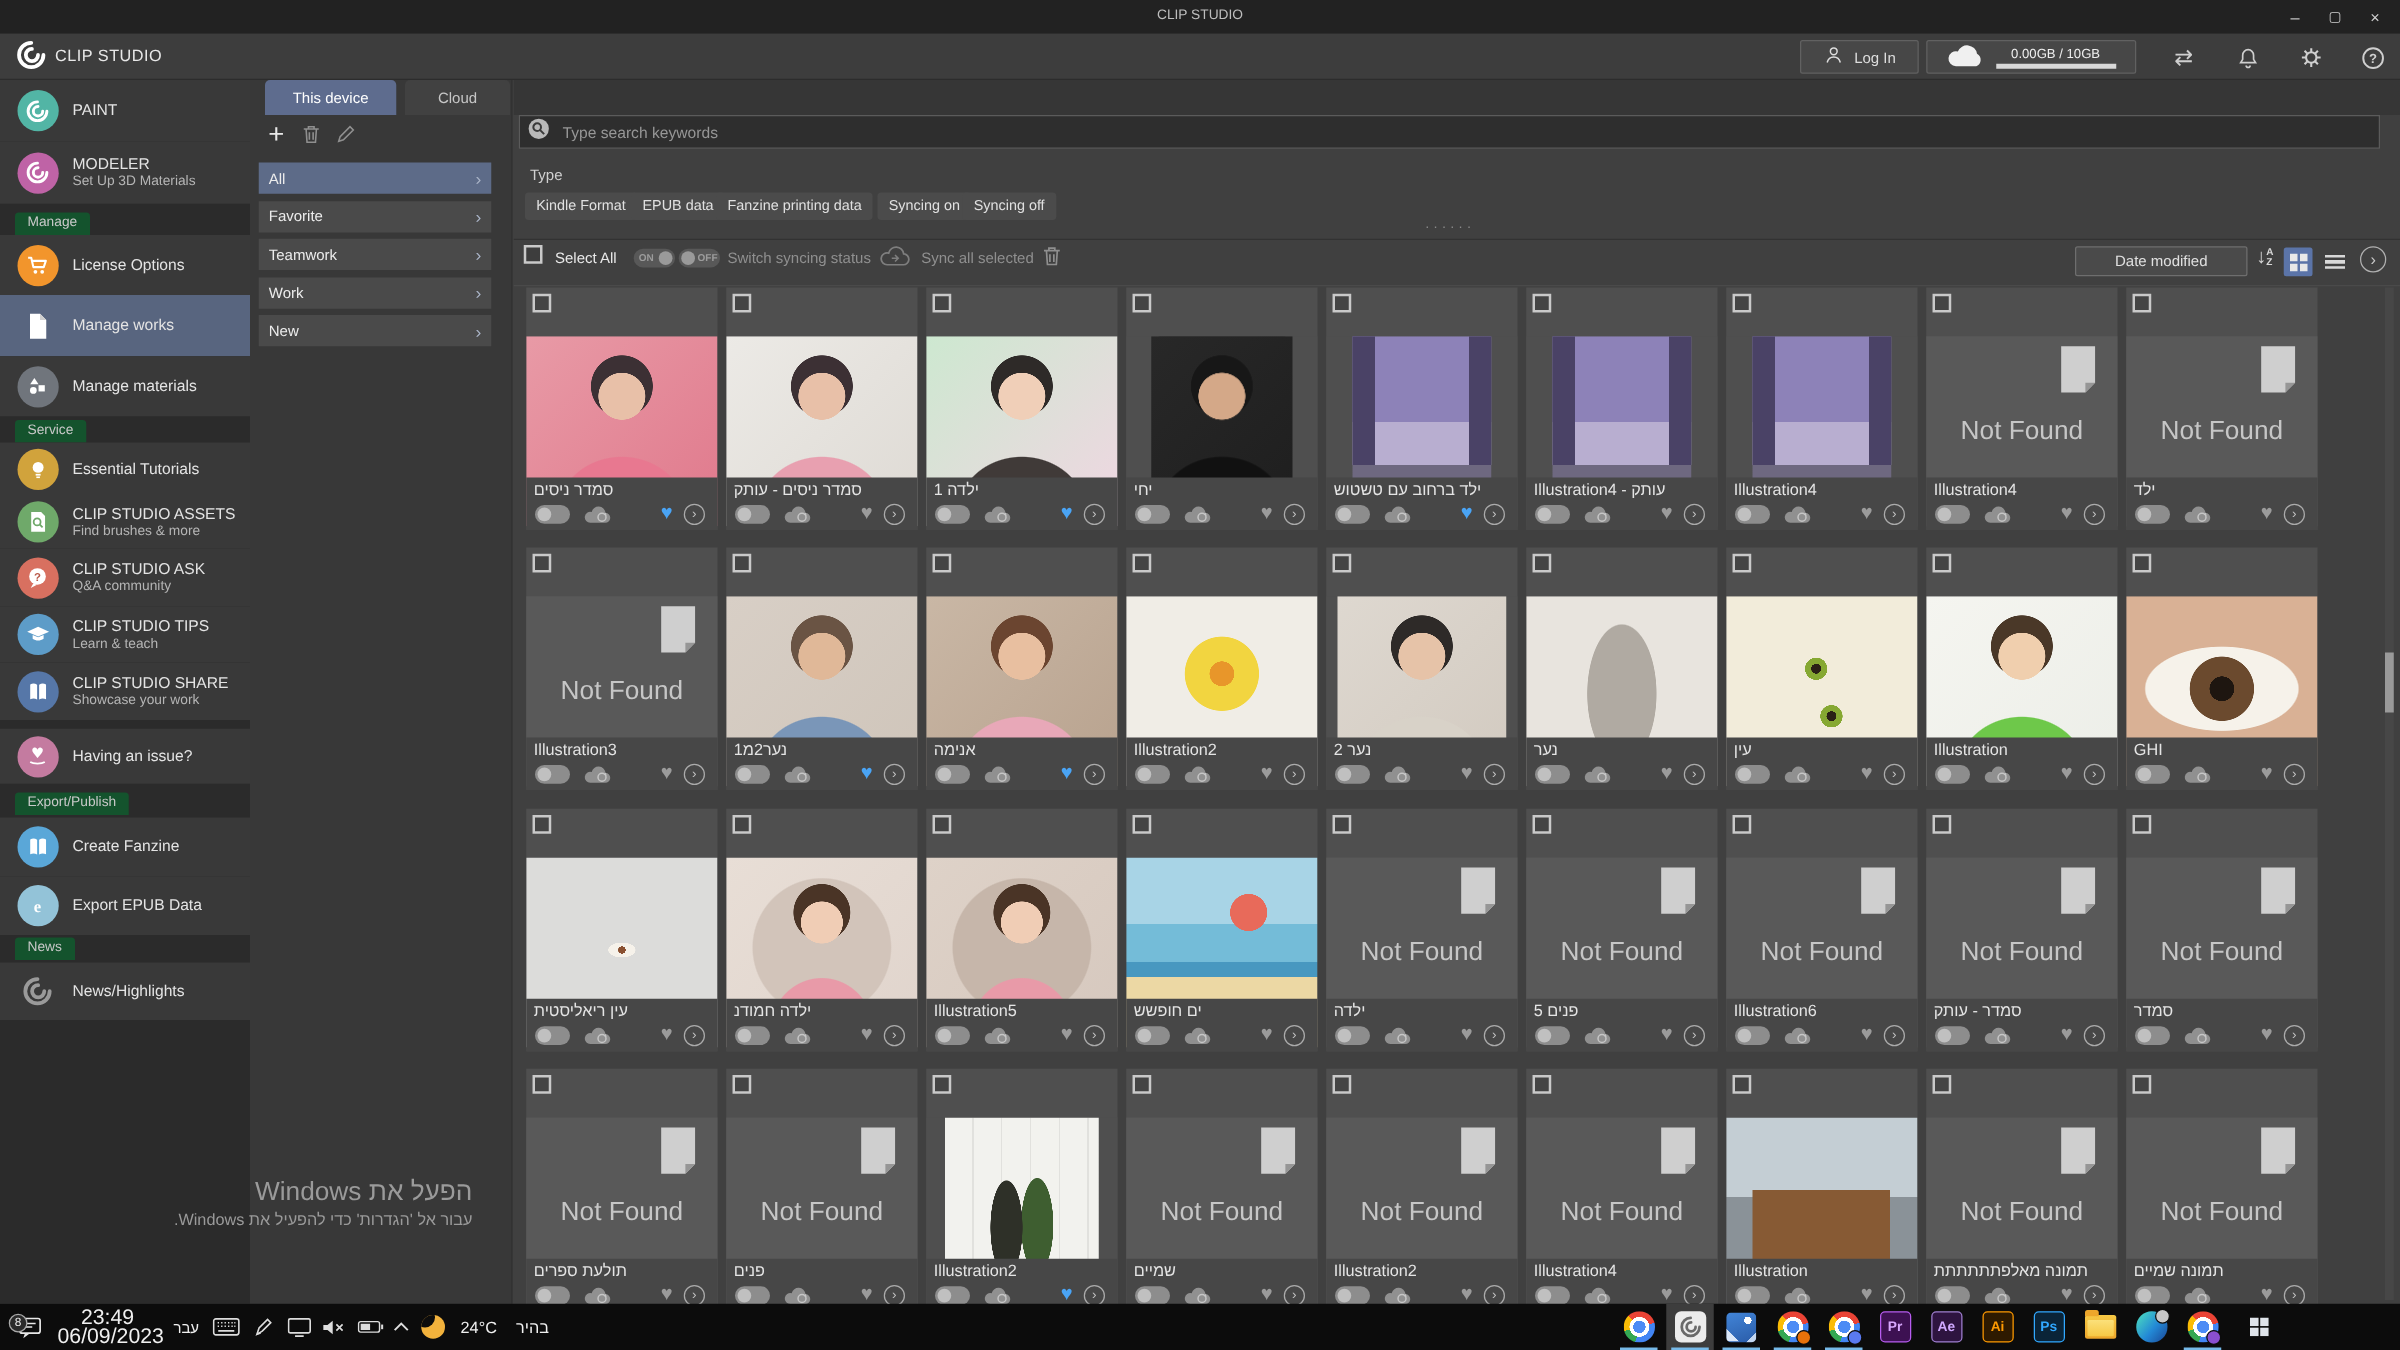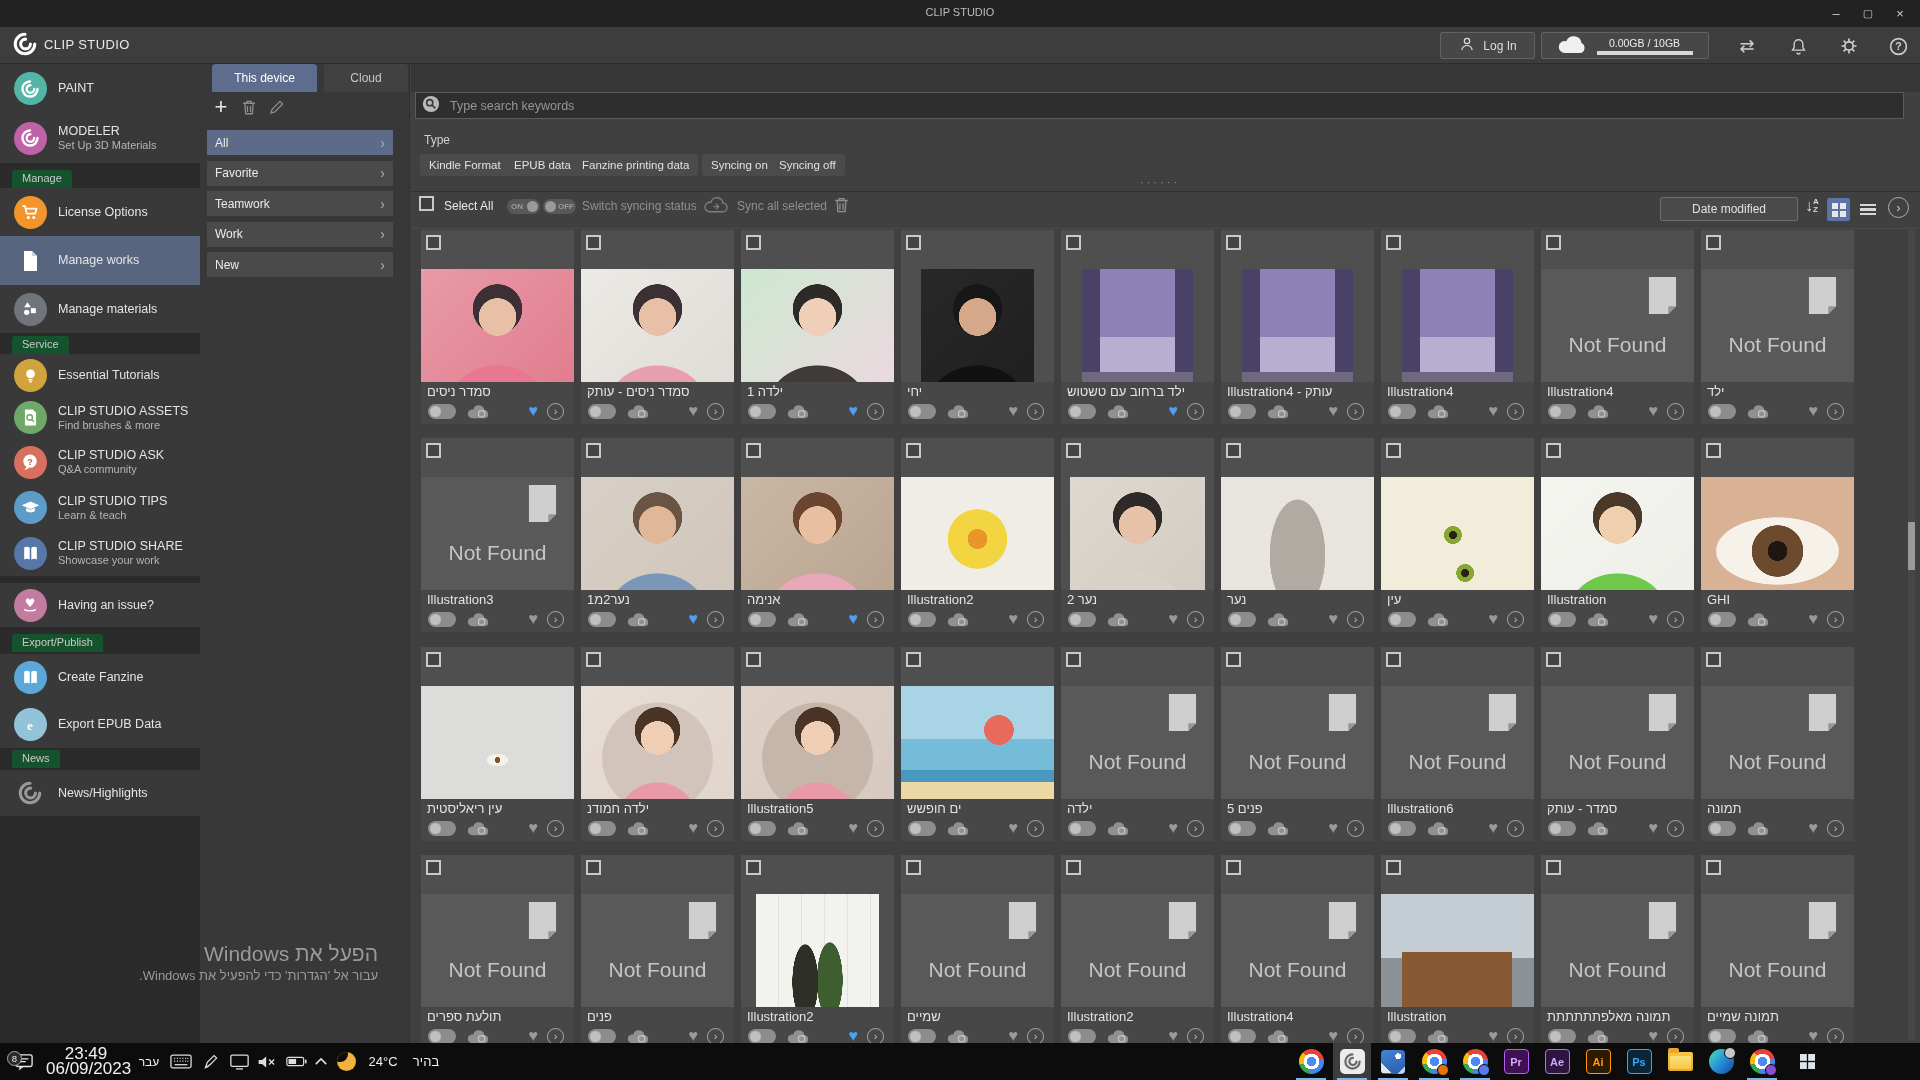--- a/index.html
+++ b/index.html
@@ -1115,21 +1115,21 @@
       <div class="card" style="left: 1701px; top: 647px;">
         <div class="thumb nf">
           <div class="nfpage"><svg viewBox="0 0 32 42" width="31" height="41">
               <path d="M2 2h28v30l-8 8H2z" fill="#cfcfcf"></path>
               <path d="M30 32h-8v8z" fill="#969696"></path>
             </svg></div>
           <div class="nftext">Not Found</div>
         </div>
         <div class="cb checkbox"></div>
         <div class="cfooter">
-          <div class="ctitle" dir="auto">תמונה</div>
+          <div class="ctitle" dir="auto">סמדר</div>
           <div class="cicons">
             <div class="ctoggle">
               <div></div>
             </div>
             <span style="display: flex;">
               <svg viewBox="0 0 30 22" width="24" height="18">
                 <path d="M8 20a5.5 5.5 0 1 1 1.2-10.8A7 7 0 0 1 23 10a5 5 0 0 1-.5 10z" fill="#909090"></path>
                 <circle cx="19.5" cy="14.5" r="4" fill="none" stroke="#c6c6c6" stroke-width="1.5"></circle>
                 <path d="M21.5 12l1.5-1 .3 2.2" fill="none" stroke="#c6c6c6" stroke-width="1.3"></path>
               </svg>

